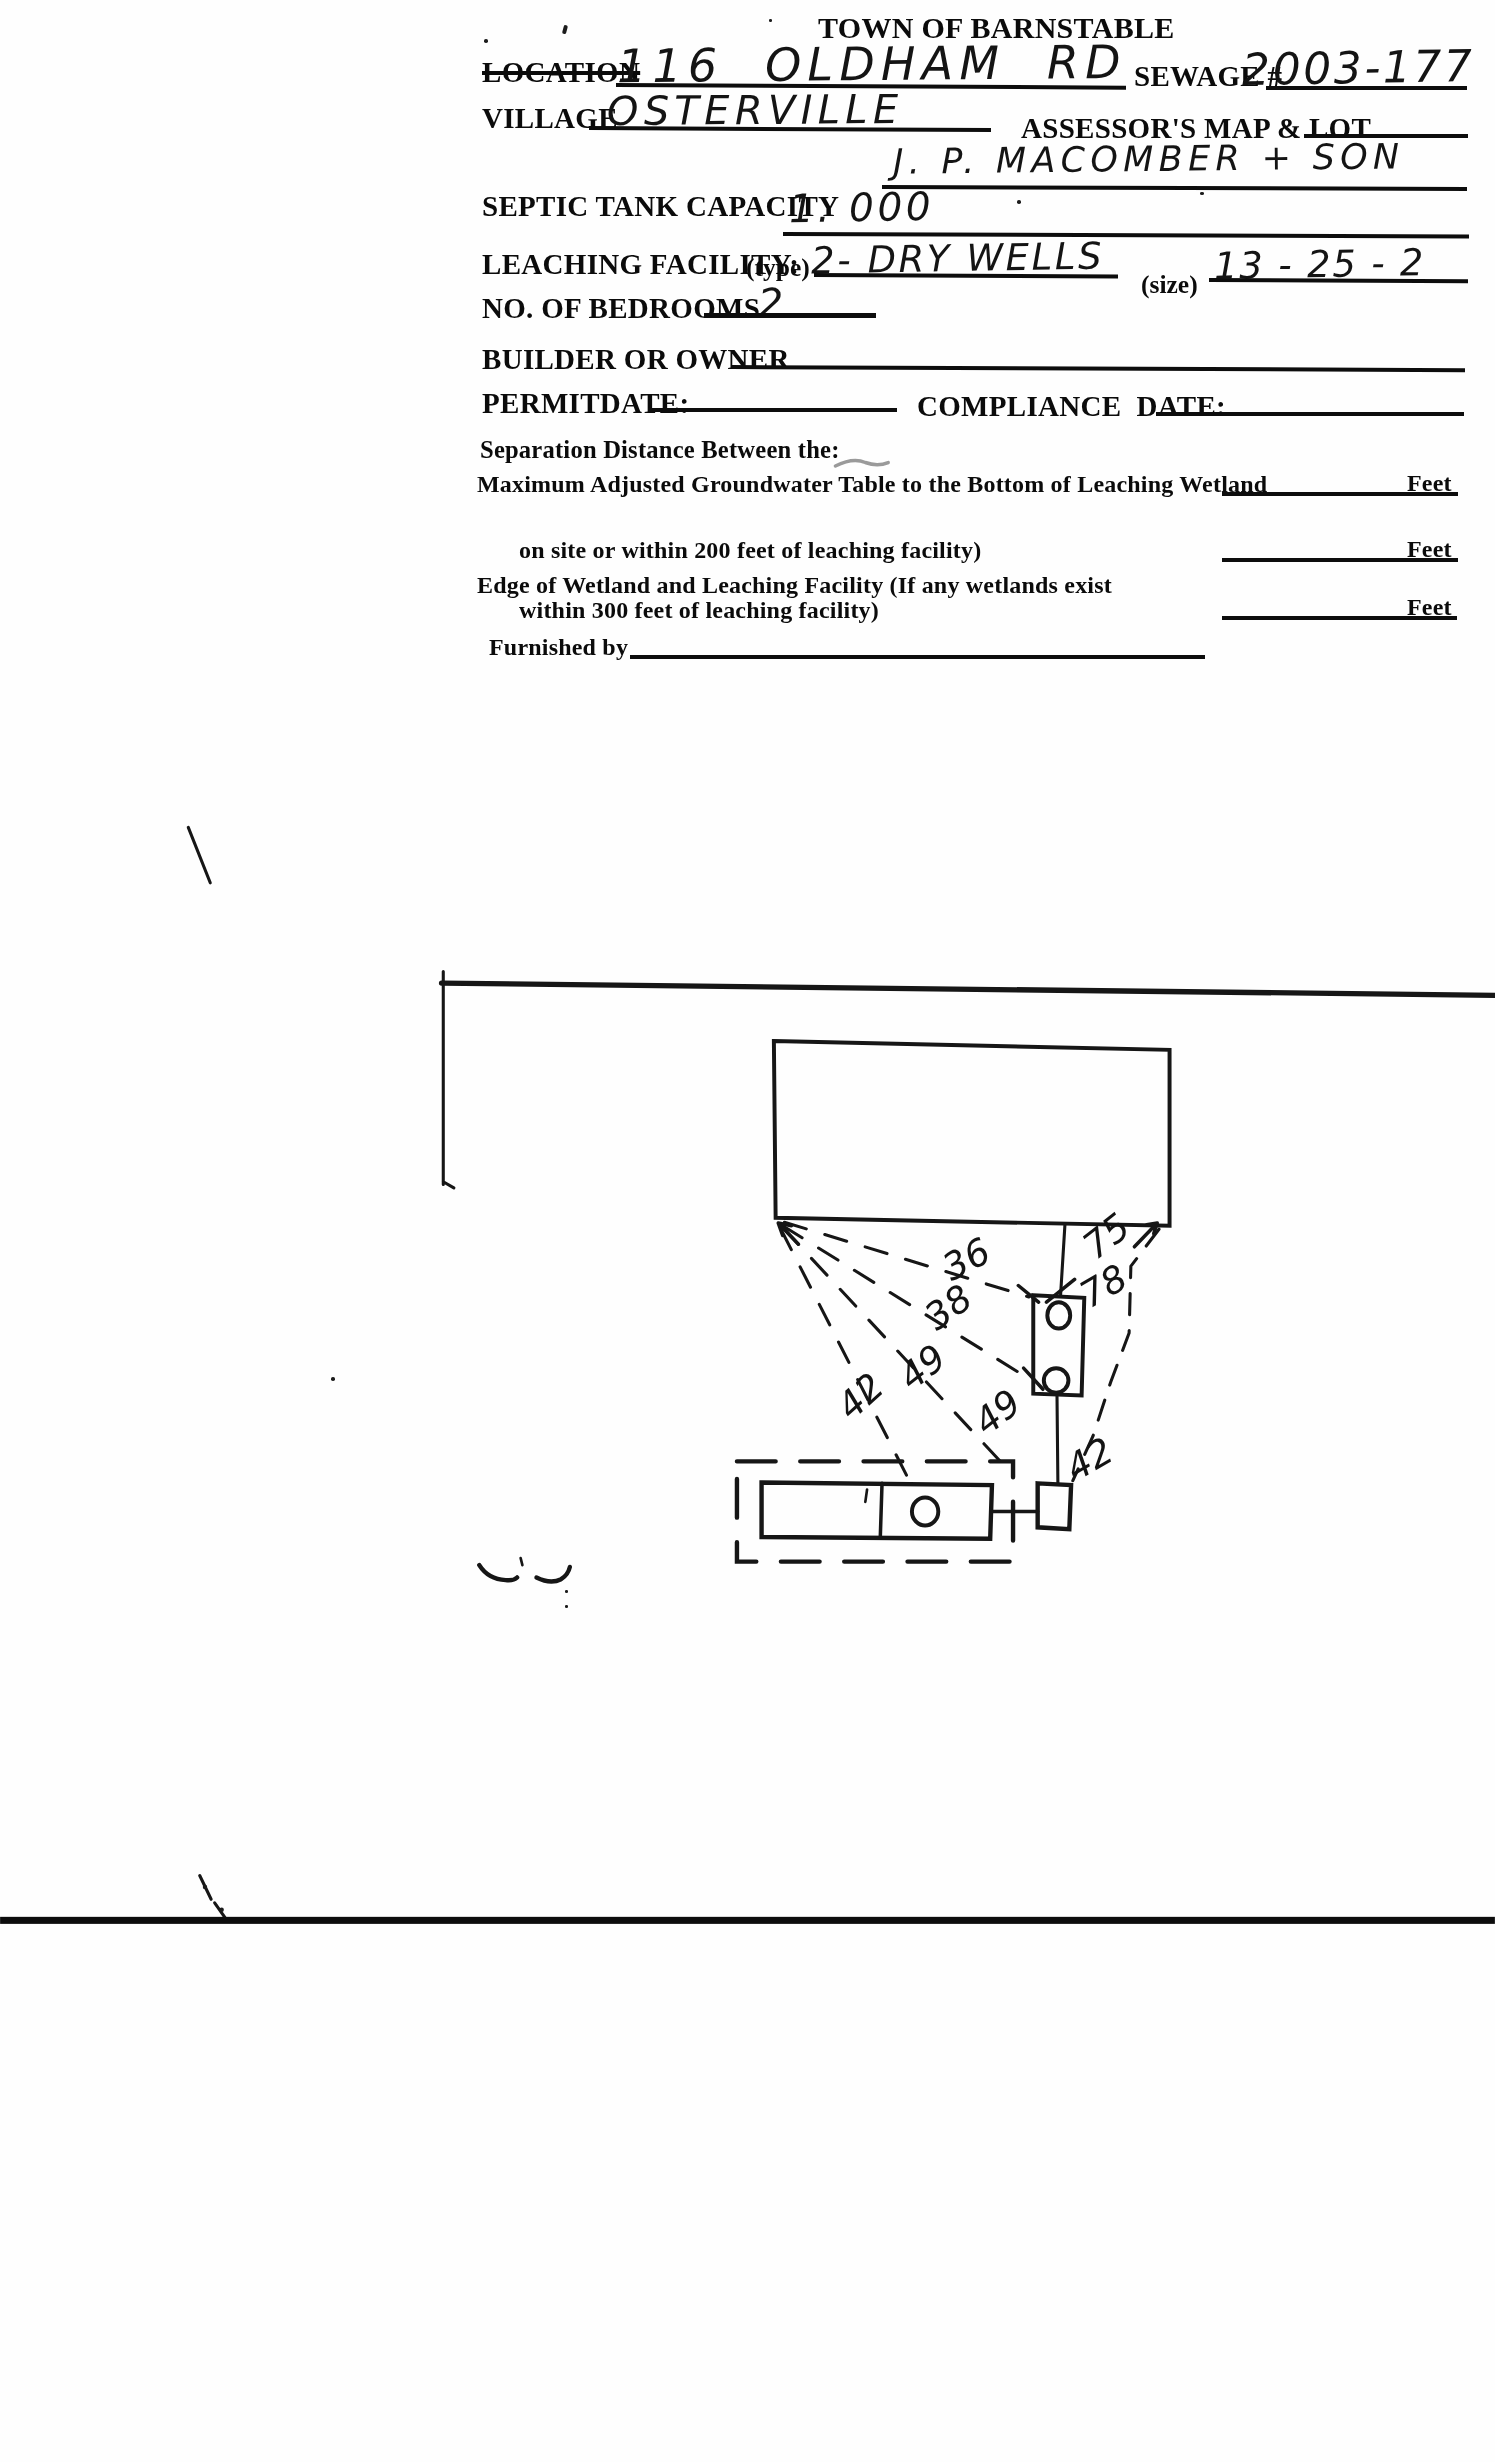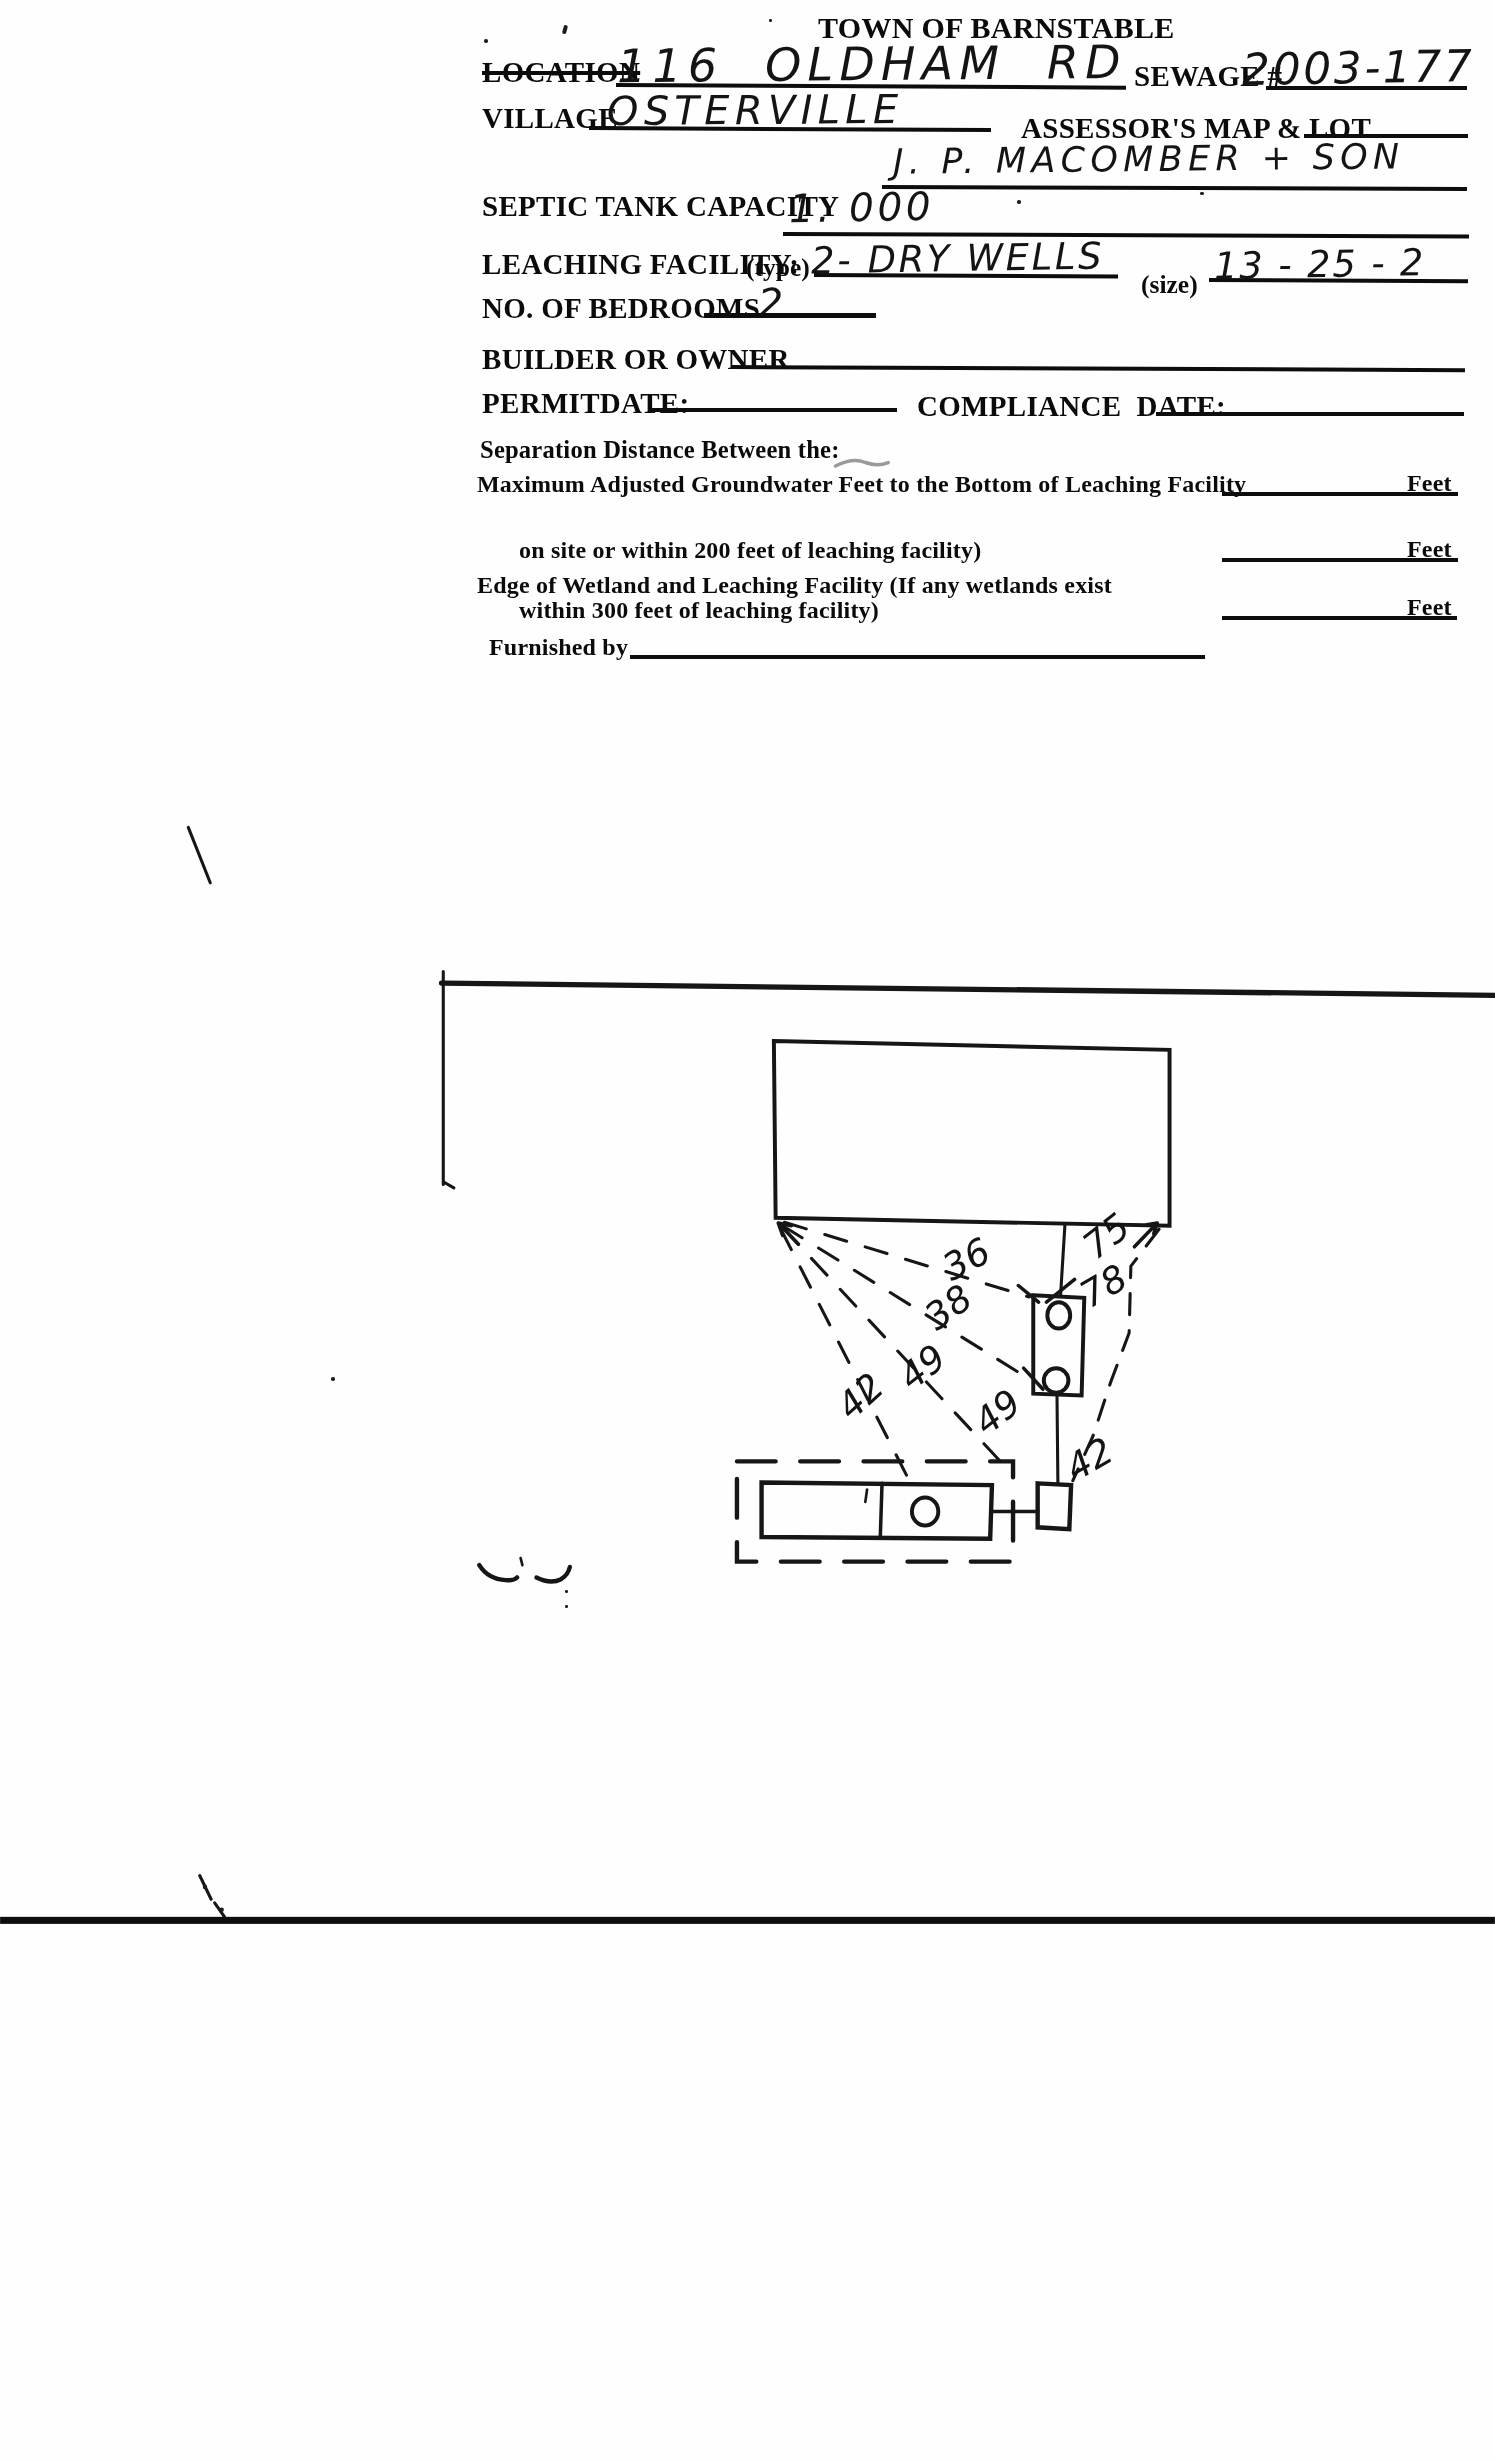--- a/index.html
+++ b/index.html
@@ -59,21 +59,21 @@
   <div class="abs lbl" style="left:482px;top:343px;">BUILDER OR OWNER</div>
   <div class="ul" style="left:732px;top:365px;width:733px;height:4.4px;transform:rotate(.25deg);"></div>
 
   <div class="abs lbl" style="left:482px;top:387px;">PERMITDATE:</div>
   <div class="ul" style="left:648px;top:408px;width:249px;height:3.5px;"></div>
   <div class="abs lbl" style="left:917px;top:390px;">COMPLIANCE  DATE:</div>
   <div class="ul" style="left:1156px;top:412px;width:308px;height:3.5px;"></div>
 
   <div class="abs sep" style="left:480px;top:436px;font-size:24.6px;">Separation Distance Between the:</div>
 
-  <div class="abs sep" style="left:477px;top:471px;">Maximum Adjusted Groundwater Feet to the Bottom of Leaching Facility</div>
+  <div class="abs sep" style="left:477px;top:471px;">Maximum Adjusted Groundwater Table to the Bottom of Leaching Wetland</div>
   <div class="abs sep" style="left:1407px;top:470px;">Feet</div>
   <div class="ul" style="left:1222px;top:492px;width:236px;height:4.4px;"></div>
 
   <div class="abs sep" style="left:519px;top:537px;">on site or within 200 feet of leaching facility)</div>
   <div class="abs sep" style="left:1407px;top:536px;">Feet</div>
   <div class="ul" style="left:1222px;top:558px;width:236px;height:4.4px;"></div>
 
   <div class="abs sep" style="left:477px;top:572px;">Edge of Wetland and Leaching Facility (If any wetlands exist</div>
   <div class="abs sep" style="left:519px;top:597px;">within 300 feet of leaching facility)</div>
   <div class="abs sep" style="left:1407px;top:594px;">Feet</div>

